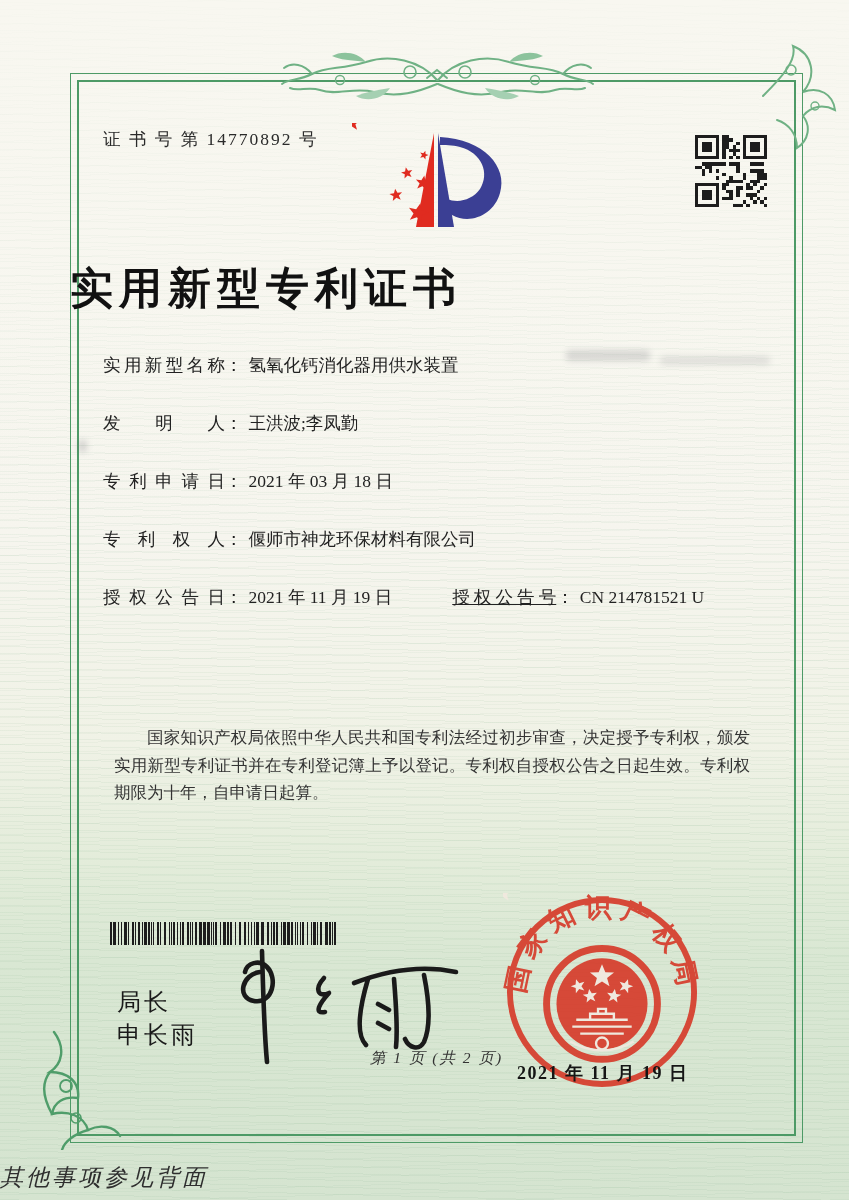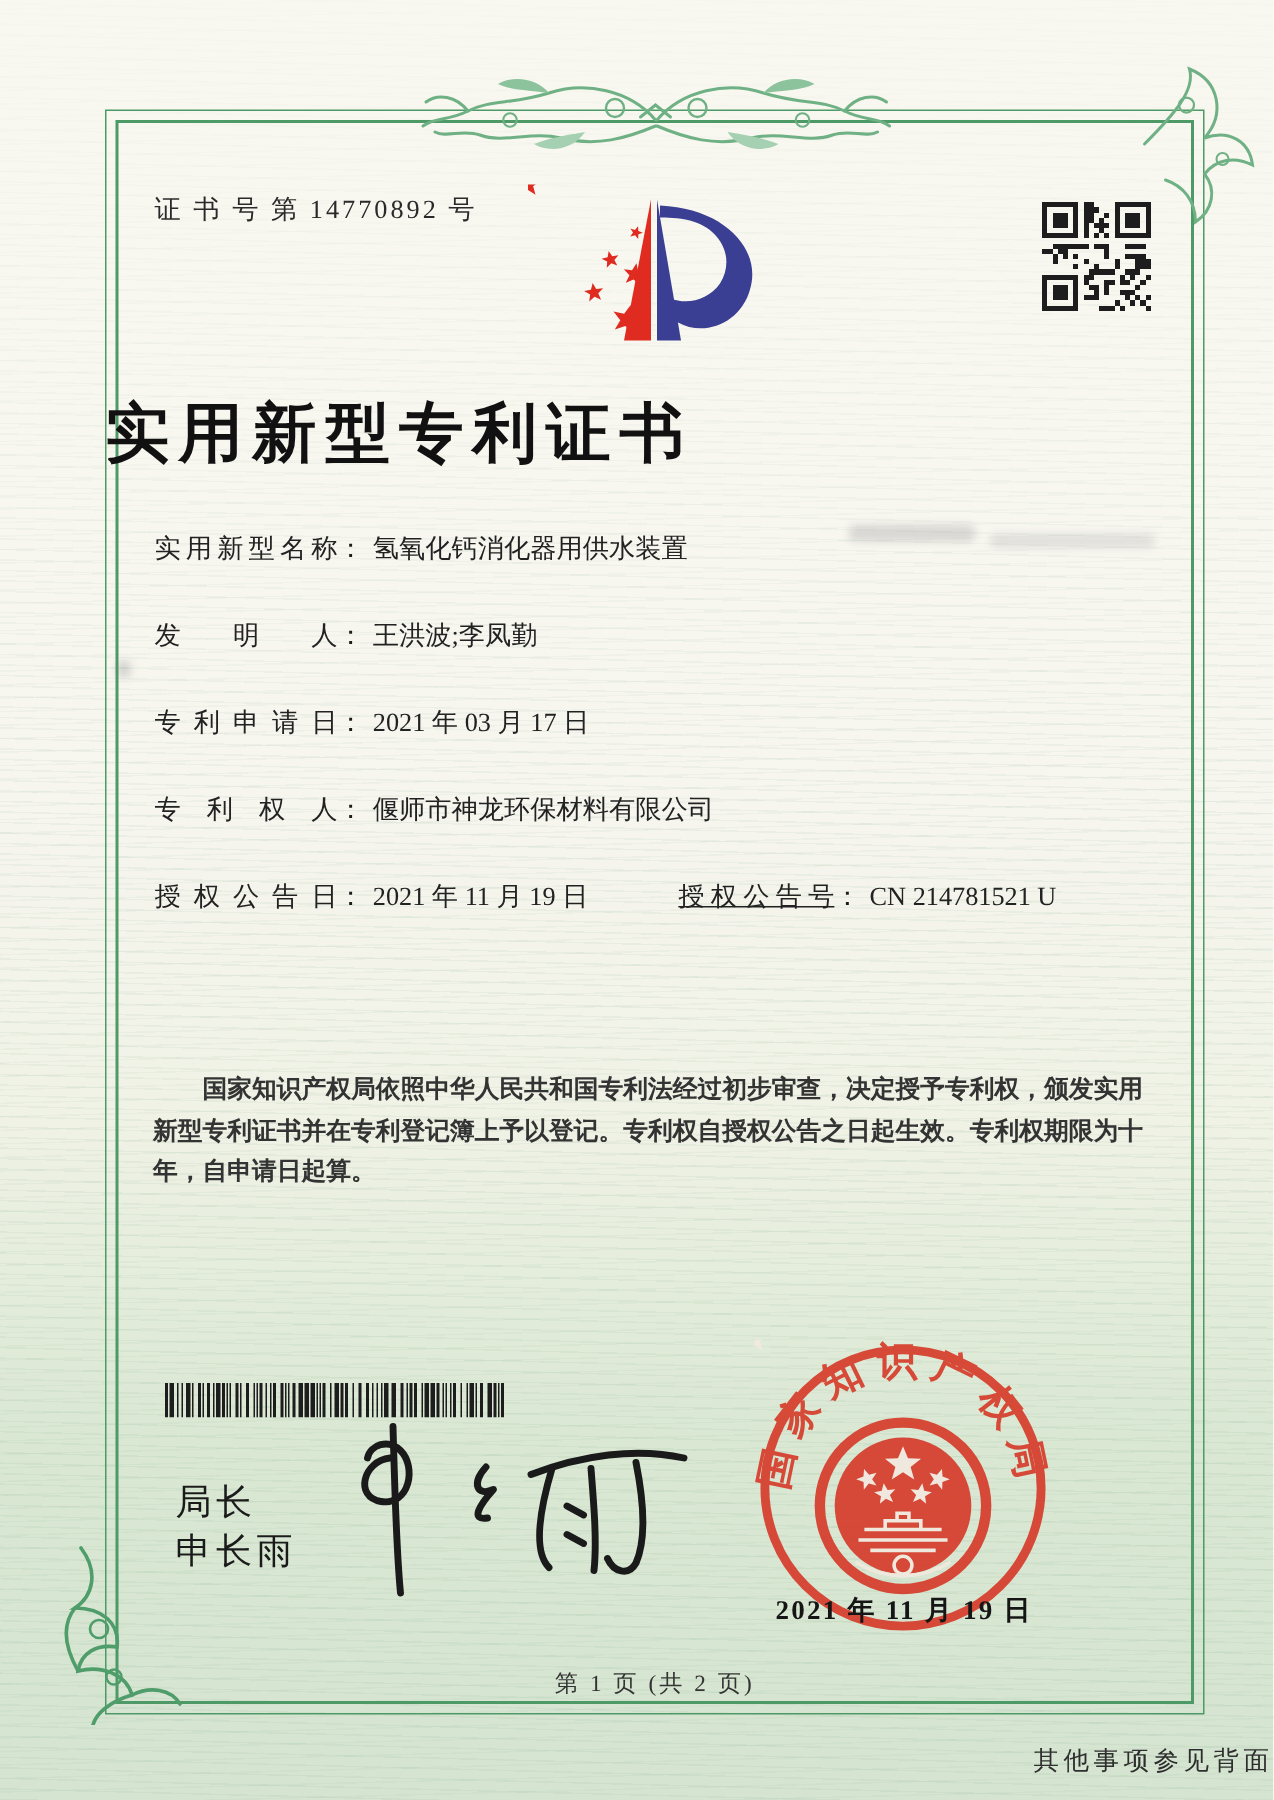--- a/index.html
+++ b/index.html
@@ -48,29 +48,29 @@
   .field-row{line-height:26px;margin-bottom:32px;white-space:nowrap;font-size:17.5px;}
   .field-label{
     display:inline-block;width:122px;text-align:justify;text-align-last:justify;
     vertical-align:top;color:#222;
   }
   .field-colon{margin-right:6px;}
   .field-value{color:#222;}
   .field-pair2{margin-left:60px;text-decoration:underline;}
   .paragraphs{left:100px;top:710px;width:664px;font-size:16.5px;line-height:27.5px;
     text-align:justify;color:#333;}
-  .paragraphs p{margin:2px;text-indent:2em;font-weight:bold;}
+  .paragraphs p{margin:14px;text-indent:2em;}
   .barcode-wrap{left:110px;top:922px;width:228px;height:23px;}
   .officer{left:117px;top:986px;font-size:24px;line-height:33px;color:#1a1a1a;letter-spacing:3px;}
   .signature{left:226px;top:946px;}
   .seal{left:503px;top:893px;}
   .seal-date{left:517px;top:1061px;font-size:18px;letter-spacing:1.5px;color:#151515;font-weight:600;}
-  .page-footer{left:70px;right:46px;top:1112px;text-align:center;font-size:15.5px;letter-spacing:2px;color:#333;}
-  .back-note{left:0;right:0;top:1162px;text-align:right;font-size:17px;letter-spacing:3px;
-    color:#2e2e2e;}
+  .page-footer{left:70px;right:46px;top:1048px;text-align:center;font-size:15.5px;letter-spacing:2px;color:#333;font-style:italic;}
+  .back-note{left:0;right:0;top:1162px;text-align:left;font-size:23px;letter-spacing:3px;
+    font-style:italic;color:#2e2e2e;}
   .smudge{background:#6b6b74;filter:blur(3px);border-radius:4px;pointer-events:none;}
   .logo-wrap{left:352px;top:123px;}
   .qr-wrap{left:688px;top:128px;}
   .ornament-top{left:270px;top:40px;}
   .flourish-tr{right:4px;top:36px;}
   .flourish-bl{left:40px;top:1026px;}
 </style>
 </head>
 <body>
 
@@ -340,21 +340,21 @@
 
   <div class="abs smudge" style="left:566px;top:350px;width:84px;height:11px;opacity:.22"></div>
   <div class="abs smudge" style="left:660px;top:356px;width:110px;height:9px;opacity:.16"></div>
   <div class="abs smudge" style="left:78px;top:440px;width:9px;height:12px;opacity:.25"></div>
 
   <div class="abs title">实用新型专利证书</div>
 
   <div class="abs fields" id="fields">
       <div class="field-row"><span class="field-label">实用新型名称</span><span class="field-colon">：</span><span class="field-value">氢氧化钙消化器用供水装置</span></div>
       <div class="field-row"><span class="field-label">发明人</span><span class="field-colon">：</span><span class="field-value">王洪波;李凤勤</span></div>
-      <div class="field-row"><span class="field-label">专利申请日</span><span class="field-colon">：</span><span class="field-value">2021 年 03 月 17 日</span></div>
+      <div class="field-row"><span class="field-label">专利申请日</span><span class="field-colon">：</span><span class="field-value">2021 年 03 月 18 日</span></div>
       <div class="field-row"><span class="field-label">专利权人</span><span class="field-colon">：</span><span class="field-value">偃师市神龙环保材料有限公司</span></div>
       <div class="field-row"><span class="field-label">授权公告日</span><span class="field-colon">：</span><span class="field-value">2021 年 11 月 19 日</span><span class="field-label field-pair2" style="width: 104px;">授权公告号</span><span class="field-colon">：</span><span class="field-value">CN 214781521 U</span></div>
     </div>
 
   <div class="abs paragraphs" id="paragraphs">
       <p>国家知识产权局依照中华人民共和国专利法经过初步审查，决定授予专利权，颁发实用新型专利证书并在专利登记簿上予以登记。专利权自授权公告之日起生效。专利权期限为十年，自申请日起算。</p>
     </div>
 
   <svg class="abs barcode-wrap" id="barcode" viewBox="0 0 228 23" preserveAspectRatio="none">
       <rect x="0" y="0" width="2" height="23" fill="#1d1d1d"></rect>

